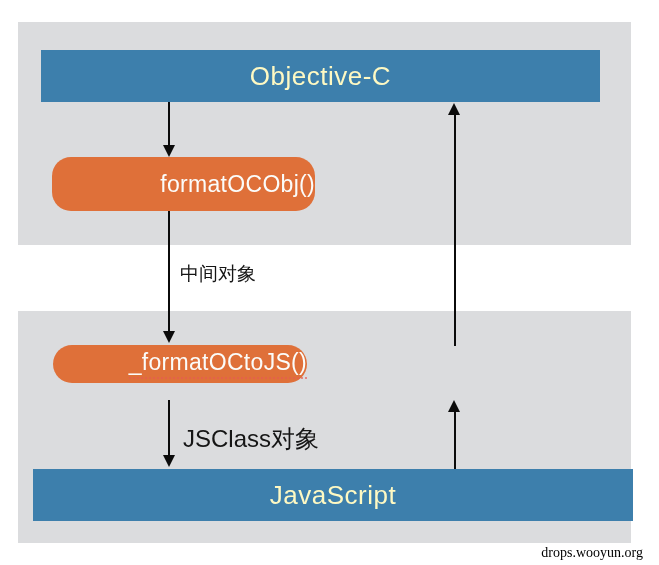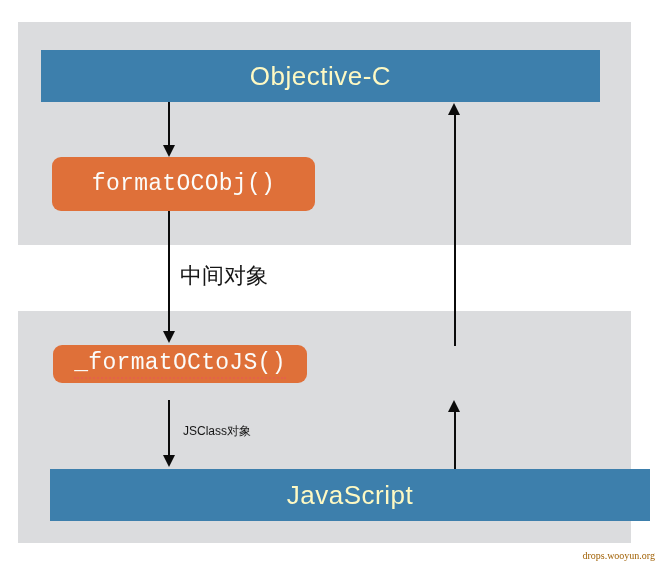--- a/index.html
+++ b/index.html
@@ -30,34 +30,33 @@
     background: #3d7fac;
     color: #fef9c3;
     display: flex;
     align-items: center;
     justify-content: center;
     font-size: 26px;
     font-weight: 300;
     letter-spacing: 0.5px;
   }
   .bar-oc { left: 41px; top: 50px;  width: 559px; height: 52px; }
-  .bar-js { left: 50px; top: 469px; width: 600px; height: 52px; text-align: right; }
+  .bar-js { left: 33px; top: 469px; width: 600px; height: 52px; text-align: right; }
 
   .pill {
     position: absolute;
     background: #df7039;
     color: #fbfcfa;
-    border-radius: 9px;
+    border-radius: 19px;
     display: flex;
     align-items: center;
-    justify-content: center;
+    justify-content: flex-end;
     font-size: 23px;
     font-weight: 300;
     letter-spacing: 0.3px;
-    font-family: Liberation Mono, monospace;
   }
   .pill-format-oc-obj   { left: 52px;  top: 157px; width: 263px; height: 54px; }
   .pill-format-oc-to-js { left: 53px;  top: 345px; width: 254px; height: 38px; }
   .pill-format-js-to-oc { left: 346px; top: 346px; width: 254px; height: 54px; }
 
   .squiggle {
     border-bottom: 2px dotted rgba(230, 90, 80, 0.65);
     padding-bottom: 1px;
   }
 
@@ -85,30 +84,30 @@
   .ah-2 { left: 163px; top: 331px; }
   .ah-3 { left: 163px; top: 455px; }
   .ah-4 { left: 448px; top: 400px; }
   .ah-5 { left: 448px; top: 103px; }
 
   .edge-label {
     position: absolute;
     color: #151515;
     white-space: nowrap;
   }
-  .label-intermediate { left: 180px; top: 261px; font-size: 22px; }
-  .label-jsclass      { left: 183px; top: 423px; font-size: 12px; }
+  .label-intermediate { left: 180px; top: 261px; font-size: 19px; }
+  .label-jsclass      { left: 183px; top: 423px; font-size: 24px; }
 
   .watermark {
     position: absolute;
-    right: 4px;
+    right: 16px;
     bottom: 4px;
     font-family: "Liberation Serif", serif;
-    font-size: 10px;
-    color: #a16207;
+    font-size: 14px;
+    color: #000000;
   }
 </style>
 </head>
 <body>
 
 <div class="stage">
 
   <div class="panel panel-top"></div>
 
   <div class="panel panel-bottom"></div>

